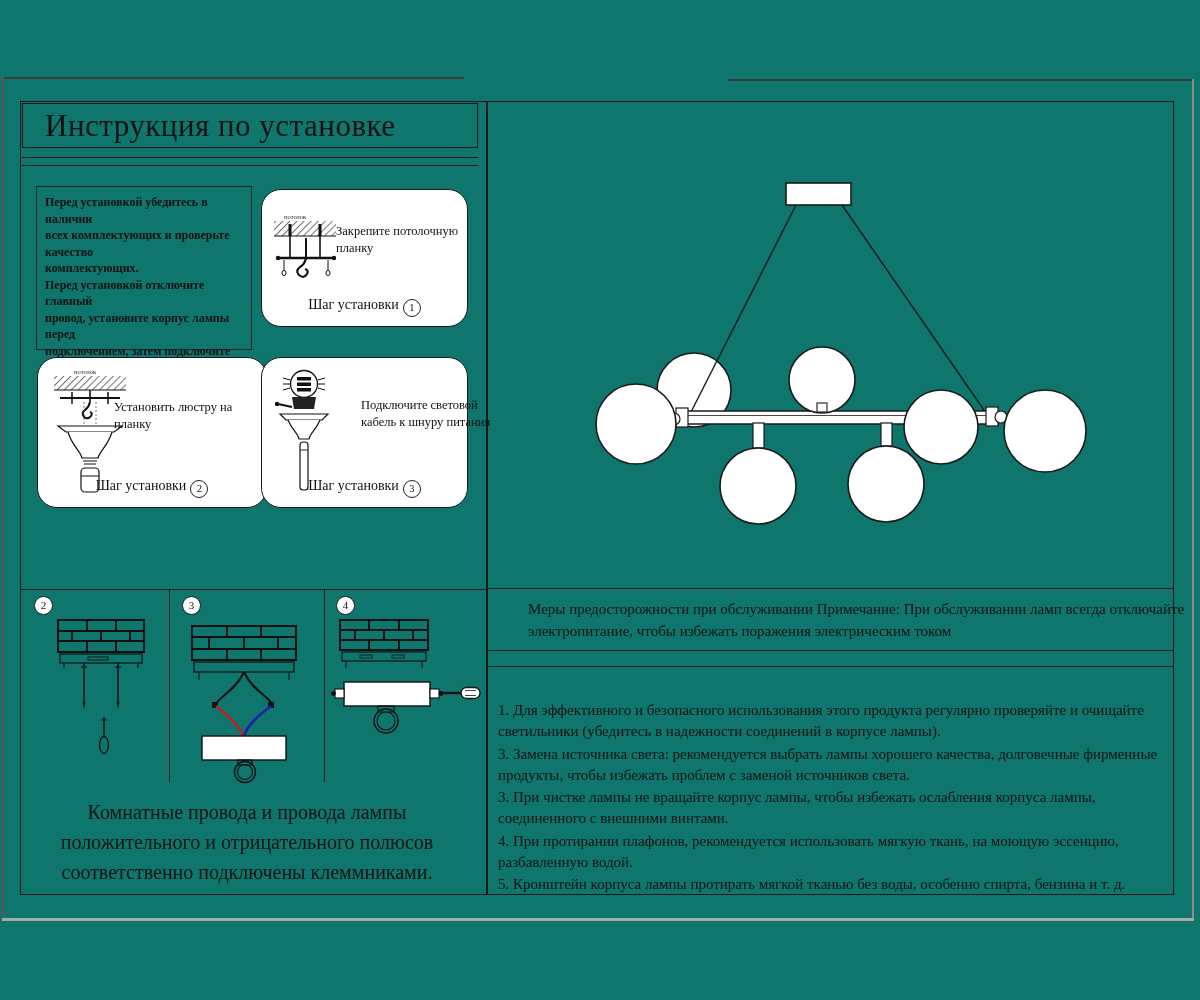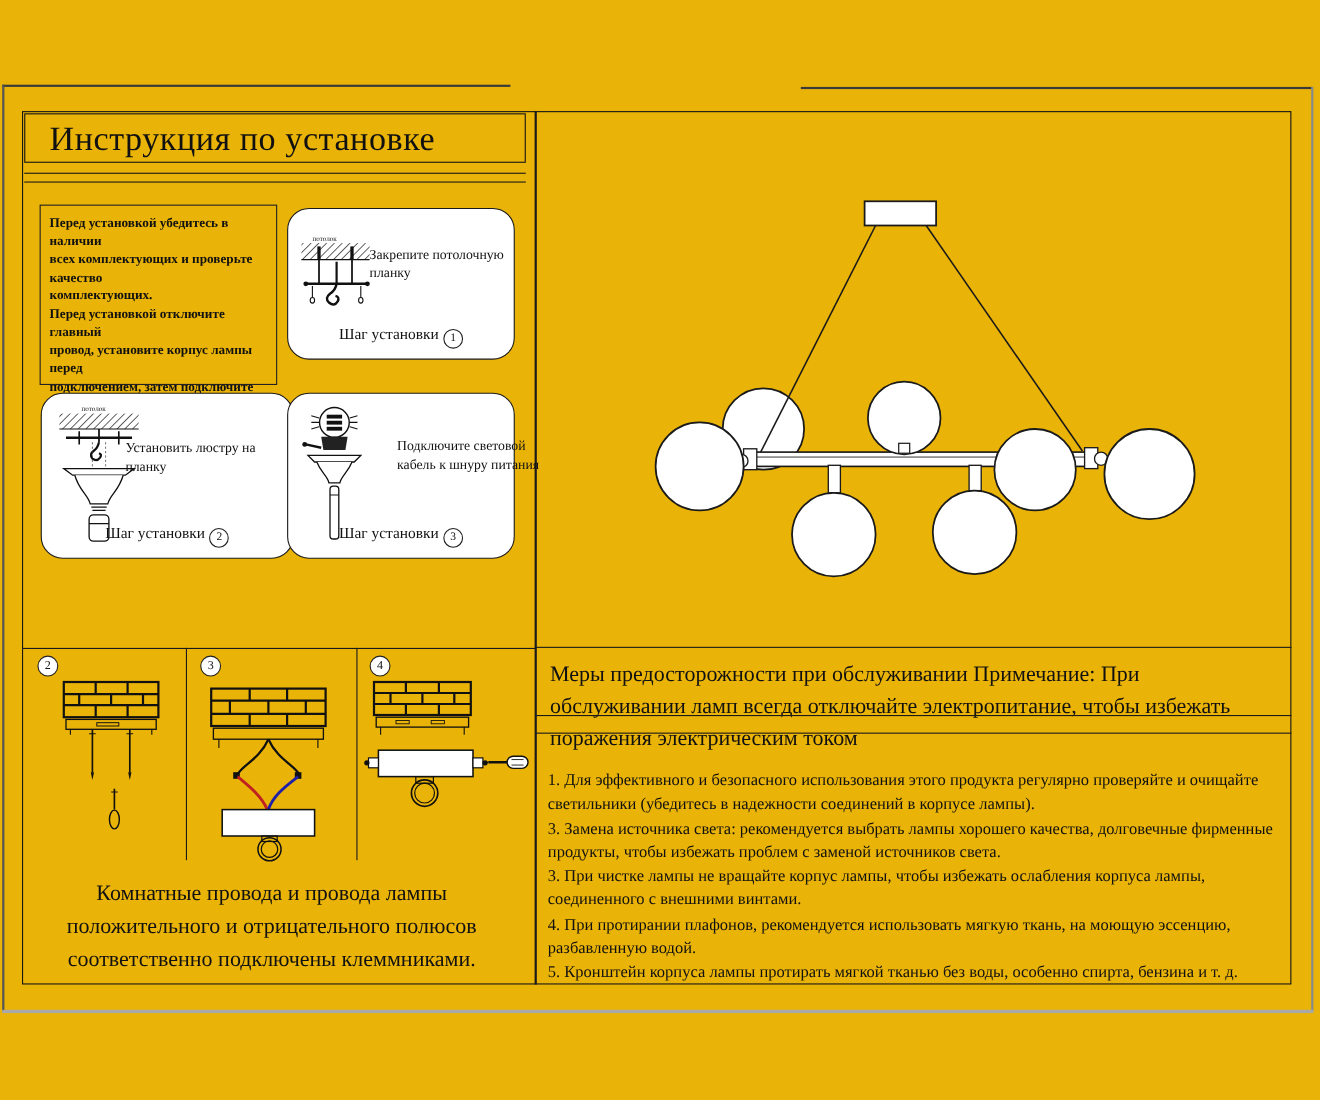--- a/index.html
+++ b/index.html
@@ -1,36 +1,36 @@
 <!DOCTYPE html>
 <html><head>
 <meta charset="utf-8">
 <style>
   html,body{margin:0;padding:0;background:#ffffff;}
   #page{
-    position:relative;width:1200px;height:1000px;background:#eab308;
+    position:relative;width:1200px;height:1000px;background:#0f766e;
     font-family:"Liberation Serif", serif;color:#111;overflow:hidden;
   }
   .abs{position:absolute;}
   .hline,.vline{position:absolute;background:#1a1a1a;}
   .shadow{position:absolute;background:#a8a8a8;}
 
   
   .content-border{position:absolute;left:20px;top:101px;width:1154px;height:794px;border:1.5px solid #161616;box-sizing:border-box;}
   .title-box{position:absolute;left:22px;top:103px;width:456px;height:45px;border:1px solid #161616;box-sizing:border-box;display:flex;align-items:center;}
   .title-box h1{margin:0 0 0 22px;font-size:31px;font-weight:400;letter-spacing:.5px;}
   .intro-box{position:absolute;left:36px;top:186px;width:216px;height:164px;border:1px solid #222;box-sizing:border-box;padding:7px 8px;font-weight:bold;}
   .intro-box p{margin:0;font-size:12px;line-height:1.38;white-space:pre-line;}
   .step-box{position:absolute;border:1.3px solid #1a1a1a;border-radius:20px;box-sizing:border-box;background:#fff;}
   .step-text{position:absolute;font-size:12.5px;line-height:1.35;}
   .step-caption{position:absolute;bottom:9px;left:0;width:100%;text-align:center;font-size:14px;}
   .circ{display:inline-block;width:16px;height:16px;border:1px solid #222;border-radius:50%;font-size:10.5px;line-height:16px;text-align:center;vertical-align:-2px;margin-left:4px;background:#fff;}
   .panel-num{position:absolute;width:17px;height:17px;border:1.2px solid #222;border-radius:50%;font-size:11px;line-height:17px;text-align:center;background:#fff;}
   .wiring-note{position:absolute;left:38px;top:797px;width:418px;text-align:center;font-size:20px;line-height:1.5;margin:0;}
-  .safety-header{position:absolute;left:500px;top:599px;width:662px;font-size:20px;line-height:1.45;margin:0;}
+  .safety-header{position:absolute;left:528px;top:599px;width:662px;font-size:15px;line-height:1.45;margin:0;}
   .safety-list{position:absolute;left:498px;top:700px;width:668px;font-size:15px;line-height:1.42;}
   .safety-list p{margin:0 0 1px 0;}
   svg{display:block;}
   svg text{font-family:"Liberation Serif", serif;}
 </style>
 </head>
 <body>
 
 <div id="page">
 

